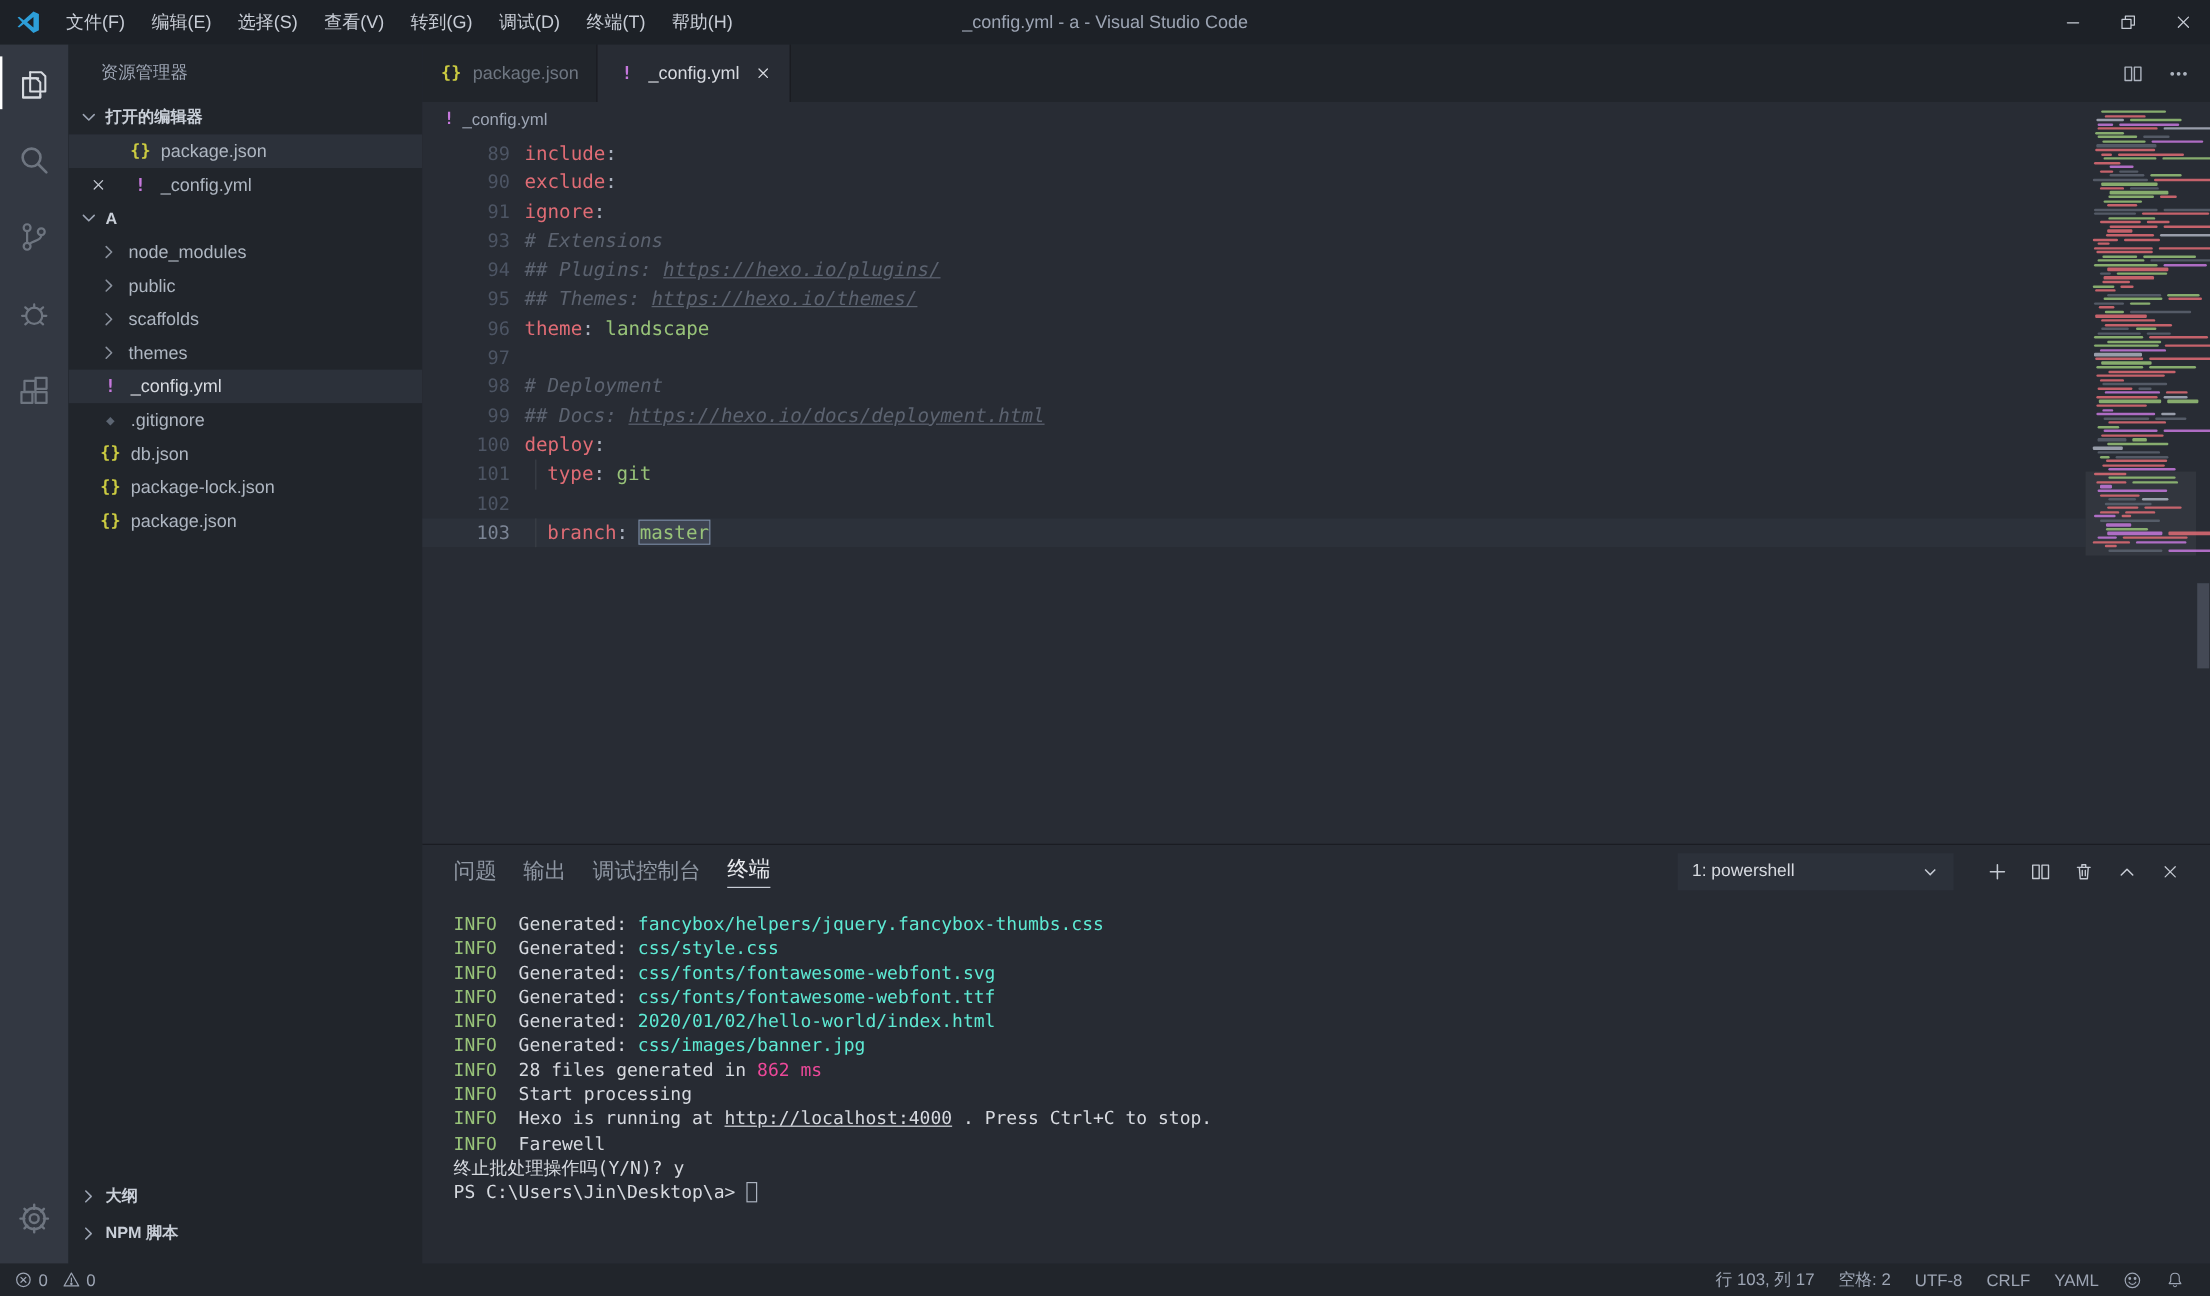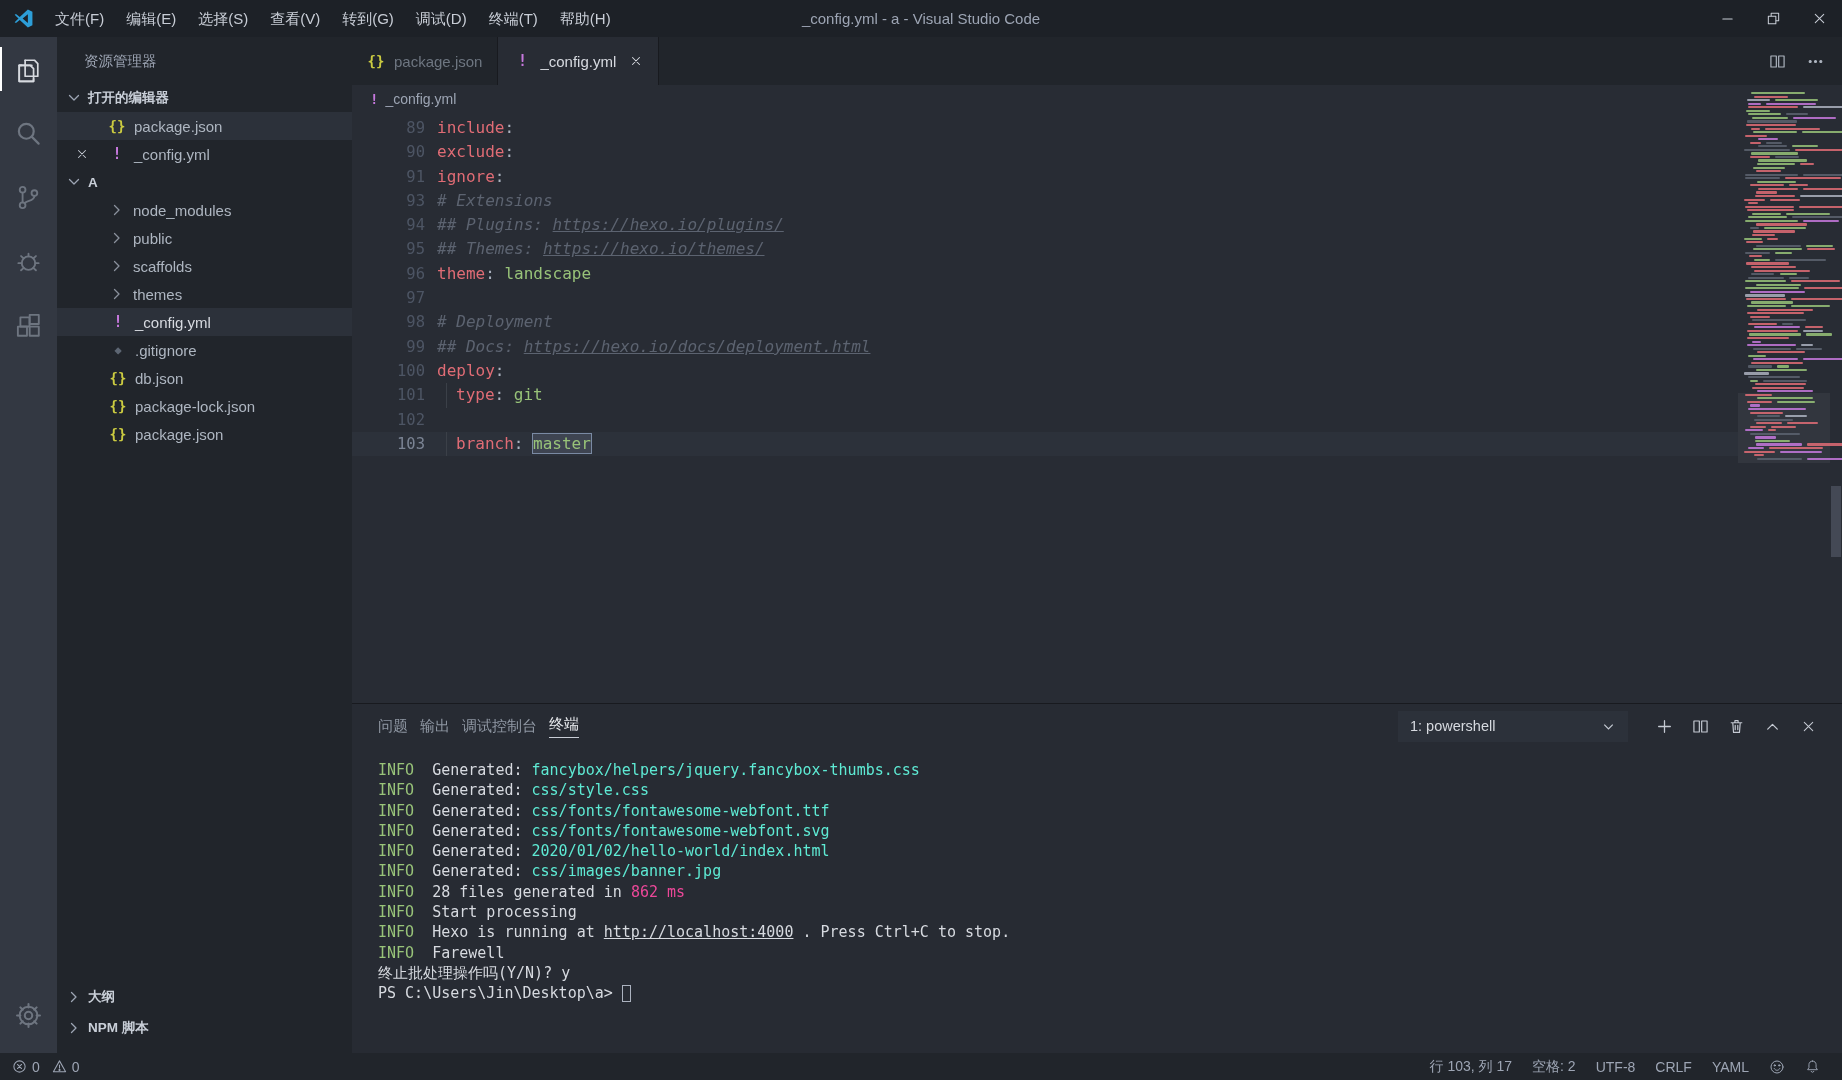--- a/index.html
+++ b/index.html
@@ -34,21 +34,21 @@
   .sec-header .icon{width:18px;color:#9da5b4}
   .row{height:28px;display:flex;align-items:center;color:#aeb6c1;flex:none}
   .row.hl,.row.sel{background:#2c313a}
   .row.sel{color:#d7dae0}
   .fi{width:18px;text-align:center;margin-right:8px;font-weight:bold;font-size:14px;flex:none;font-family:"DejaVu Sans Mono",monospace}
   .fi-json{color:#cbcb41}
   .fi-yaml{color:#c678dd;font-size:15px}
   .fi-git{color:#5d6673;font-size:12px}
   .oe-row{padding-left:18px}
   .close-slot{width:33px;display:flex;align-items:center;color:#c5cad3;flex:none}
-  .tree-row{padding-left:52px}
+  .tree-row{padding-left:26px}
   .tree-row .chev{width:18px;margin-right:6px;color:#8a919d;display:flex}
   #sb-bottom{margin-top:auto;padding-bottom:10px}
   #sb-bottom .sec-header{height:31px}
 
   
   .editor-area{flex:1;display:flex;flex-direction:column;min-width:0}
   .tabbar{height:48px;background:#21252b;display:flex;align-items:stretch;flex:none}
   .tab{display:flex;align-items:center;padding:0 15px;gap:9px;font-size:15px;color:#6e7681;border-right:1px solid #181a1f}
   .tab.active{background:#282c34;color:#d7dae0}
   .tab .fi{margin-right:0}
@@ -77,21 +77,21 @@
 
   .minimap{width:92px;position:relative;flex:none}
   .mm-bar{position:absolute;height:2.2px;border-radius:1px;opacity:.85}
   .mm-view{position:absolute;left:0;right:0;top:308px;height:70px;background:rgba(255,255,255,.05)}
   .vscroll{width:12px;flex:none;position:relative}
   .vthumb{position:absolute;left:1px;right:1px;top:401px;height:71px;background:rgba(120,130,150,.35)}
 
   
   .panel{height:350px;border-top:1px solid #181a1f;background:#272b33;display:flex;flex-direction:column;flex:none}
   .panel-header{height:44px;display:flex;align-items:center;padding:0 16px 0 26px;flex:none}
-  .panel-tabs{display:flex;gap:12px;font-size:15px;color:#8f97a3}
+  .panel-tabs{display:flex;gap:22px;font-size:18px;color:#8f97a3}
   .ptab{height:44px;display:flex;align-items:center}
   .ptab.active{color:#e8eaee}
   .ptab.active .ptab-label{border-bottom:1px solid #c8cdd6;padding-bottom:3px}
   .panel-right{margin-left:auto;display:flex;align-items:center;gap:4px}
   .shell-select{width:230px;height:31px;background:#2c313a;color:#d7dae0;display:flex;align-items:center;justify-content:space-between;padding:0 12px;font-size:14.5px;margin-right:14px}
   .pa-btn{width:36px;height:31px;display:flex;align-items:center;justify-content:center;color:#c5cad3}
   #terminal{padding:12px 0 0 26px;font-family:"DejaVu Sans Mono",monospace;font-size:15px;line-height:20.3px}
   .tline{white-space:pre}
   .tl-info{color:#98c379}
   .tl-plain{color:#d7dae0}
@@ -610,22 +610,22 @@
                       <path d="M3.5 3.5l9 9M12.5 3.5l-9 9"></path>
                     </svg>
                   </span>
                 </div>
               </div>
           </div>
         </div>
         <div id="terminal">
             <div class="tline"><span class="tl-info">INFO</span><span class="tl-plain">  Generated: </span><span class="tl-path">fancybox/helpers/jquery.fancybox-thumbs.css</span></div>
             <div class="tline"><span class="tl-info">INFO</span><span class="tl-plain">  Generated: </span><span class="tl-path">css/style.css</span></div>
+            <div class="tline"><span class="tl-info">INFO</span><span class="tl-plain">  Generated: </span><span class="tl-path">css/fonts/fontawesome-webfont.svg</span></div>
             <div class="tline"><span class="tl-info">INFO</span><span class="tl-plain">  Generated: </span><span class="tl-path">css/fonts/fontawesome-webfont.ttf</span></div>
-            <div class="tline"><span class="tl-info">INFO</span><span class="tl-plain">  Generated: </span><span class="tl-path">css/fonts/fontawesome-webfont.svg</span></div>
             <div class="tline"><span class="tl-info">INFO</span><span class="tl-plain">  Generated: </span><span class="tl-path">2020/01/02/hello-world/index.html</span></div>
             <div class="tline"><span class="tl-info">INFO</span><span class="tl-plain">  Generated: </span><span class="tl-path">css/images/banner.jpg</span></div>
             <div class="tline"><span class="tl-info">INFO</span><span class="tl-plain">  28 files generated in </span><span class="tl-number">862</span><span class="tl-plain"> </span><span class="tl-number">ms</span></div>
             <div class="tline"><span class="tl-info">INFO</span><span class="tl-plain">  Start processing</span></div>
             <div class="tline"><span class="tl-info">INFO</span><span class="tl-plain">  Hexo is running at </span><span class="tl-link">http://localhost:4000</span><span class="tl-plain"> . Press Ctrl+C to stop.</span></div>
             <div class="tline"><span class="tl-info">INFO</span><span class="tl-plain">  Farewell</span></div>
             <div class="tline"><span class="tl-plain">终止批处理操作吗(Y/N)? y</span></div>
             <div class="tline"><span class="tl-plain">PS C:\Users\Jin\Desktop\a&gt; </span><span class="tl-cursor"></span></div>
           </div>
       </div>

